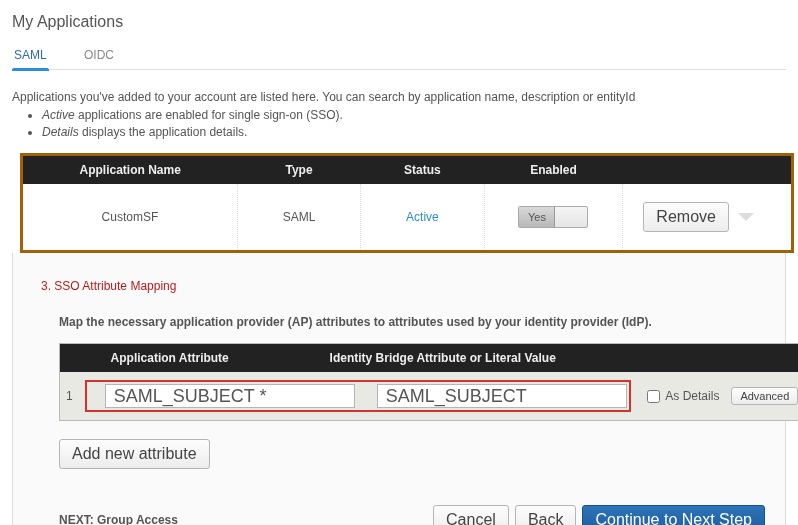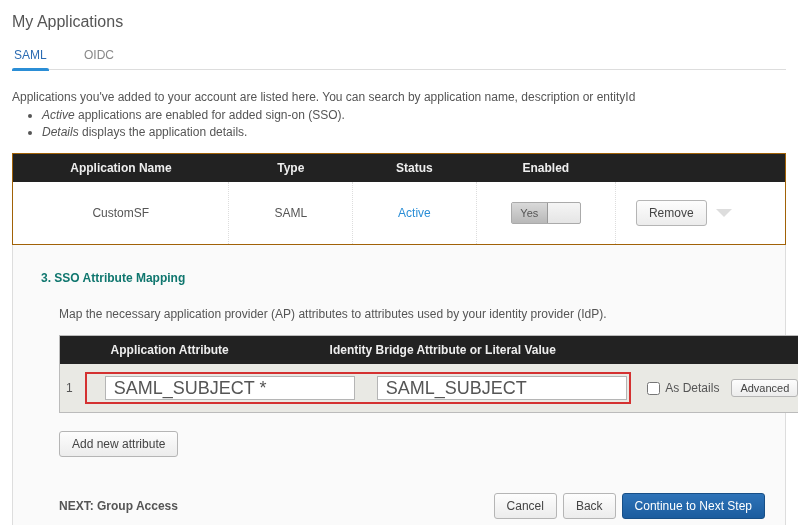--- a/index.html
+++ b/index.html
@@ -45,22 +45,23 @@
     left: 0; right: 0; bottom: -1px;
     height: 3px;
     background: #2b8ed6;
     border-radius: 2px 2px 0 0;
   }
   .intro { color: #555; margin-bottom: 0; }
   ul.info { margin: 4px 0 14px 20px; color: #555; padding-left: 10px;}
   ul.info li { margin-bottom: 3px; }
   .app-table {
     width: 100%;
-    border: 1px solid #a16207;
+    border: 3px solid #a16207;
     border-collapse: collapse;
+    margin-left: 8px;
   }
   .app-table thead th {
     background: #222;
     color: #eee;
     font-weight: bold;
     font-size: 12px;
     padding: 7px 8px;
     text-align: center;
   }
   .app-table tbody td {
@@ -92,42 +93,42 @@
     line-height: 20px;
     text-align: center;
   }
   .btn {
     display: inline-block;
     background: linear-gradient(#fdfdfd,#ececec);
     border: 1px solid #b5b5b5;
     border-radius: 3px;
     padding: 5px 12px;
     color: #444;
-    font-size: 12px;
+    font-size: 16px;
     cursor: pointer;
     vertical-align: middle;
   }
   .btn-sm { padding: 2px 8px; font-size: 11px; }
   .chevron {
     display: inline-block;
     width: 0; height: 0;
     border-left: 8px solid transparent;
     border-right: 8px solid transparent;
     border-top: 8px solid #ddd;
     vertical-align: middle;
     margin-left: 6px;
   }
   .detail-panel {
     background: #fafafa;
     border: 1px solid #ddd;
     border-top: none;
     padding: 18px 16px 16px 16px;
   }
-  .section-title { font-weight: bold; color: #0f766e; margin: 8px 0 22px 12px; }
-  .section-desc { font-weight: normal; color: #555; margin-left: 30px; margin-bottom: 14px; }
+  .section-title { font-weight: normal; color: #b91c1c; margin: 8px 0 22px 12px; }
+  .section-desc { font-weight: bold; color: #555; margin-left: 30px; margin-bottom: 14px; }
   .attr-map {
     margin: 0 4px 0 30px;
   }
   .attr-table {
     width: 100%;
     border-collapse: separate;
     border-spacing: 0;
     border: 1px solid #bbb;
   }
   .attr-table thead th {
@@ -192,21 +193,21 @@
 <div class="page">
   <h1 class="page-title">My Applications</h1>
 
   <div class="tabs">
     <span class="tab active">SAML</span>
     <span class="tab">OIDC</span>
   </div>
 
   <div class="intro">Applications you've added to your account are listed here. You can search by application name, description or entityId</div>
   <ul class="info">
-    <li><i>Active</i><span> applications are enabled for added sign-on (SSO).</span></li>
+    <li><i>Active</i><span> applications are enabled for single sign-on (SSO).</span></li>
     <li><i>Details</i><span> displays the application details.</span></li>
   </ul>
 
   <table class="app-table">
     <thead>
       <tr>
         <th style="width:28%">Application Name</th>
         <th style="width:16%">Type</th>
         <th style="width:16%">Status</th>
         <th style="width:18%">Enabled</th>

